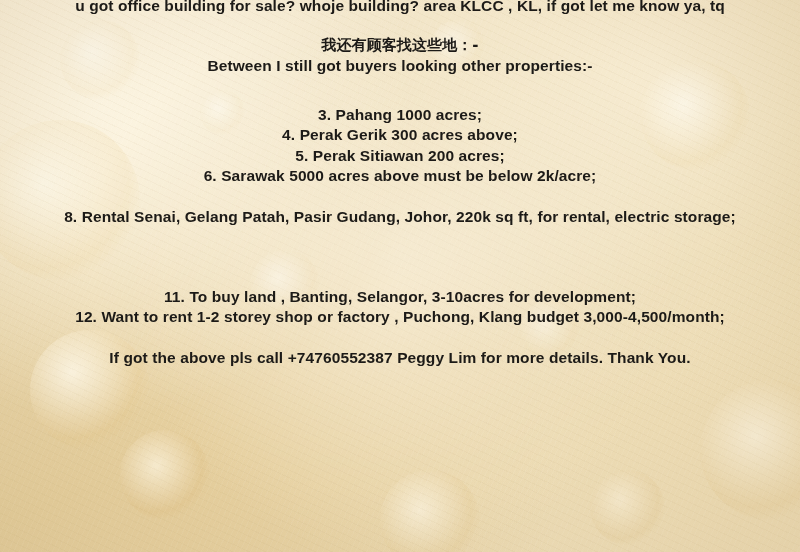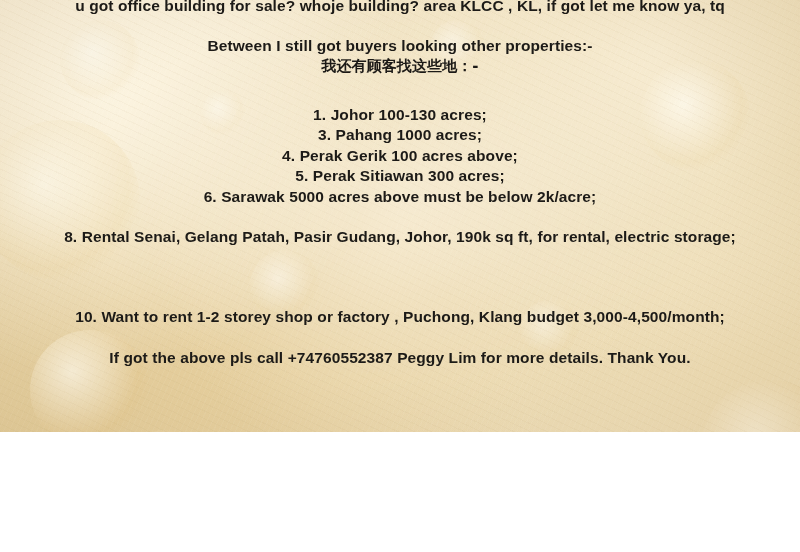--- a/index.html
+++ b/index.html
@@ -8,21 +8,21 @@
   }
   body {
     width: 800px;
     height: 552px;
     overflow: hidden;
     font-family: "Liberation Sans", sans-serif;
   }
   #poster {
     position: relative;
     width: 800px;
-    height: 432px;
+    height: 552px;
     overflow: hidden;
     background: #86efac;
   }
   
   .bg-base {
     position: absolute;
     inset: 0;
     background:
       radial-gradient(circle at 12% 18%, #fdf6e4 0%, rgba(253,246,228,0) 38%),
       radial-gradient(circle at 82% 12%, #f7ecd2 0%, rgba(247,236,210,0) 42%),
@@ -102,41 +102,41 @@
   <div class="bokeh" style="left:590px; top:470px; width:75px; height:75px; background:radial-gradient(circle at 40% 40%, rgba(255,248,230,0.5), rgba(218,186,124,0.16) 60%, rgba(218,186,124,0) 73%);"></div>
 
   <div class="texture"></div>
   <div class="vignette"></div>
 
   <div id="content">
     <div class="line top-cut">u got office building for sale? whoje building? area KLCC , KL, if got let me know ya, tq</div>
 
     <div class="gap-md"></div>
 
+    <div class="line cjk">我还有顾客找这些地：-</div>
     <div class="line">Between I still got buyers looking other properties:-</div>
-    <div class="line cjk">我还有顾客找这些地：-</div>
 
     <div class="gap-lg"></div>
 
     <div class="list">
-      <div class="line">1. Johor 100-130 acres;</div>
       <div class="line">3. Pahang 1000 acres;</div>
-      <div class="line">4. Perak Gerik 100 acres above;</div>
-      <div class="line">5. Perak Sitiawan 300 acres;</div>
+      <div class="line">4. Perak Gerik 300 acres above;</div>
+      <div class="line">5. Perak Sitiawan 200 acres;</div>
       <div class="line">6. Sarawak 5000 acres above must be below 2k/acre;</div>
     </div>
 
     <div class="gap-md"></div>
-    <div class="line">8. Rental Senai, Gelang Patah, Pasir Gudang, Johor, 190k sq ft, for rental, electric storage;</div>
+    <div class="line">8. Rental Senai, Gelang Patah, Pasir Gudang, Johor, 220k sq ft, for rental, electric storage;</div>
 
     <div class="gap-md"></div>
 
     <div class="gap-md"></div>
 
     <div class="gap-md"></div>
-    <div class="line">10. Want to rent 1-2 storey shop or factory , Puchong, Klang budget 3,000-4,500/month;</div>
+    <div class="line">11. To buy land , Banting, Selangor, 3-10acres for development;</div>
+    <div class="line">12. Want to rent 1-2 storey shop or factory , Puchong, Klang budget 3,000-4,500/month;</div>
 
     <div class="gap-md"></div>
     <div class="line">If got the above pls call +74760552387 Peggy Lim for more details. Thank You.</div>
 
     <div class="gap-md"></div>
   </div>
 </div>
 
 </body></html>

